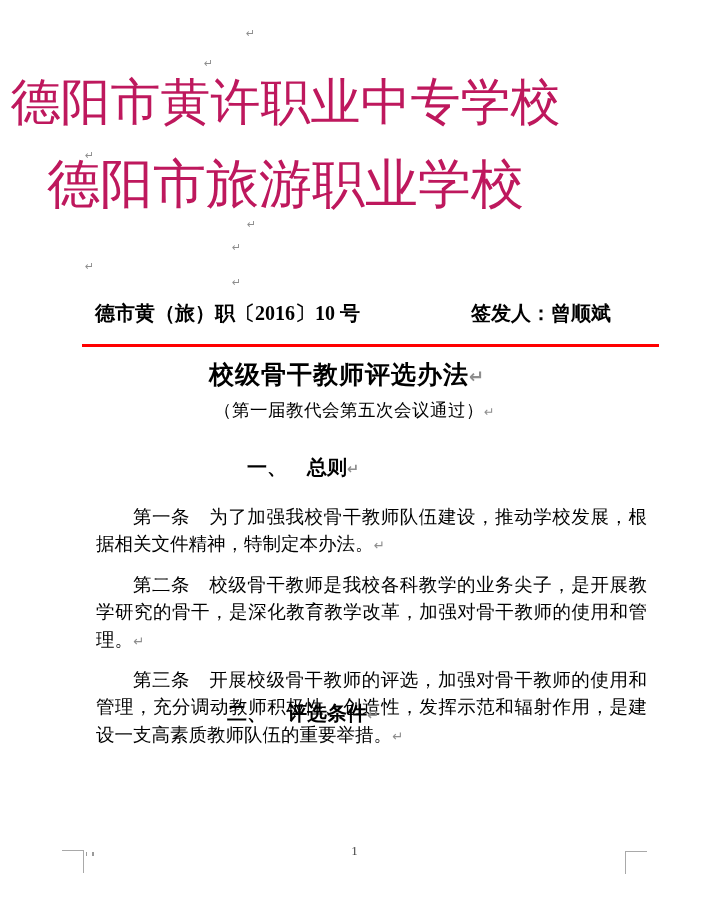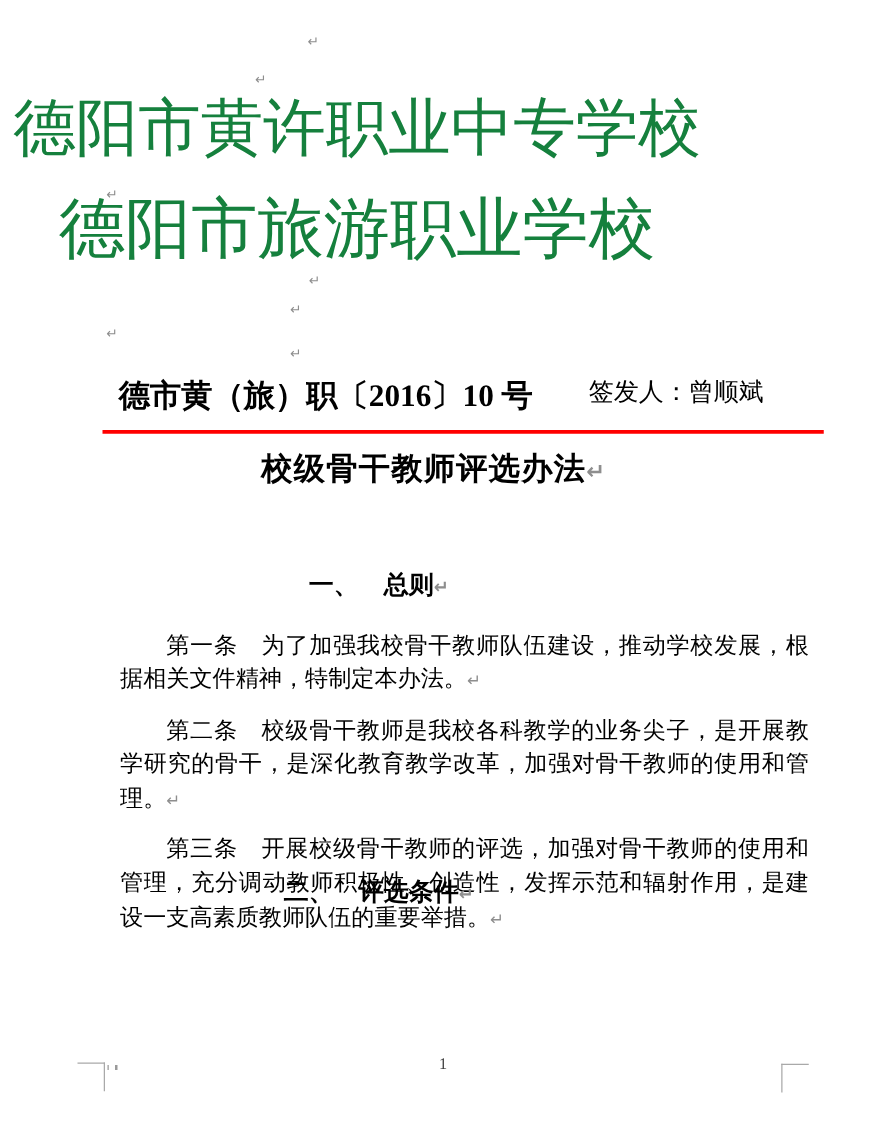--- a/index.html
+++ b/index.html
@@ -5,35 +5,35 @@
   html,body{margin:0;padding:0;background:#ffffff;}
   .page{
     position:relative;
     width:709px;height:908px;
     background:#ffffff;
     overflow:hidden;
     font-family:"Liberation Serif","DejaVu Serif",serif;
     color:#000000;
   }
   
-  .letterhead{position:absolute;top:60px;left:0;width:571px;text-align:center;color:#15803d;}
+  .letterhead{position:absolute;top:60px;left:0;width:571px;text-align:center;color:#be185d;}
   .lh1{font-size:50px;line-height:84px;white-space:nowrap;}
   .lh2{font-size:53px;line-height:80px;white-space:nowrap;}
   
   .mark{position:absolute;color:#8e8e8e;font-size:11px;line-height:11px;font-family:"DejaVu Sans",sans-serif;}
   .m1{left:246px;top:28px;}
   .m2{left:204px;top:58px;}
   .m3{left:85px;top:150px;}
   .m4{left:247px;top:219px;}
   .m5{left:85px;top:261px;}
   .m6{left:232px;top:242px;}
   .m7{left:232px;top:277px;}
   
-  .ref-number{position:absolute;left:95px;top:300px;font-size:25px;font-weight:bold;white-space:nowrap;}
-  .ref-issuer{position:absolute;left:471px;top:300px;font-size:20px;font-weight:normal;white-space:nowrap;text-align:right;}
+  .ref-number{position:absolute;left:95px;top:300px;font-size:20px;font-weight:bold;white-space:nowrap;}
+  .ref-issuer{position:absolute;left:471px;top:300px;font-size:20px;font-weight:bold;white-space:nowrap;text-align:right;}
   
   .red-rule{position:absolute;left:82px;top:344px;width:577px;height:3px;background:#ff0000;}
   
   .doc-title{position:absolute;left:0;top:358px;width:694px;text-align:center;font-size:25px;font-weight:bold;letter-spacing:1px;}
   .doc-subtitle{position:absolute;left:0;top:398px;width:709px;text-align:center;font-size:17.5px;letter-spacing:0.5px;}
   .sec-heading{position:absolute;left:0;width:606px;text-align:center;font-size:20px;font-weight:bold;}
   .sh1{top:454px;}
   .sh2{top:700px;}
   
   .flow{position:absolute;left:84px;width:575px;font-size:18.5px;line-height:27.4px;text-align:justify;}
@@ -68,20 +68,23 @@
 
   <div class="ref-number">德市黄（旅）职〔2016〕10 号</div>
   <div class="ref-issuer">签发人：曾顺斌</div>
 
   <div class="red-rule"></div>
 
   <div class="doc-title">
     <span>校级骨干教师评选办法</span><span class="pilcrow">↵</span>
   </div>
 
+  <div class="doc-subtitle">
+    <span>（第一届教代会第五次会议通过）</span><span class="pilcrow">↵</span>
+  </div>
 
   <div class="sec-heading sh1">
     <span>一、　总则</span><span class="pilcrow">↵</span>
   </div>
 
   <div class="flow flow1">
     <p><span>第一条　为了加强我校骨干教师队伍建设，推动学校发展，根据相关文件精神，特制定本办法。</span><span class="pilcrow">↵</span></p>
     <p><span>第二条　校级骨干教师是我校各科教学的业务尖子，是开展教学研究的骨干，是深化教育教学改革，加强对骨干教师的使用和管理。</span><span class="pilcrow">↵</span></p>
     <p><span>第三条　开展校级骨干教师的评选，加强对骨干教师的使用和管理，充分调动教师积极性、创造性，发挥示范和辐射作用，是建设一支高素质教师队伍的重要举措。</span><span class="pilcrow">↵</span></p>
   </div>

